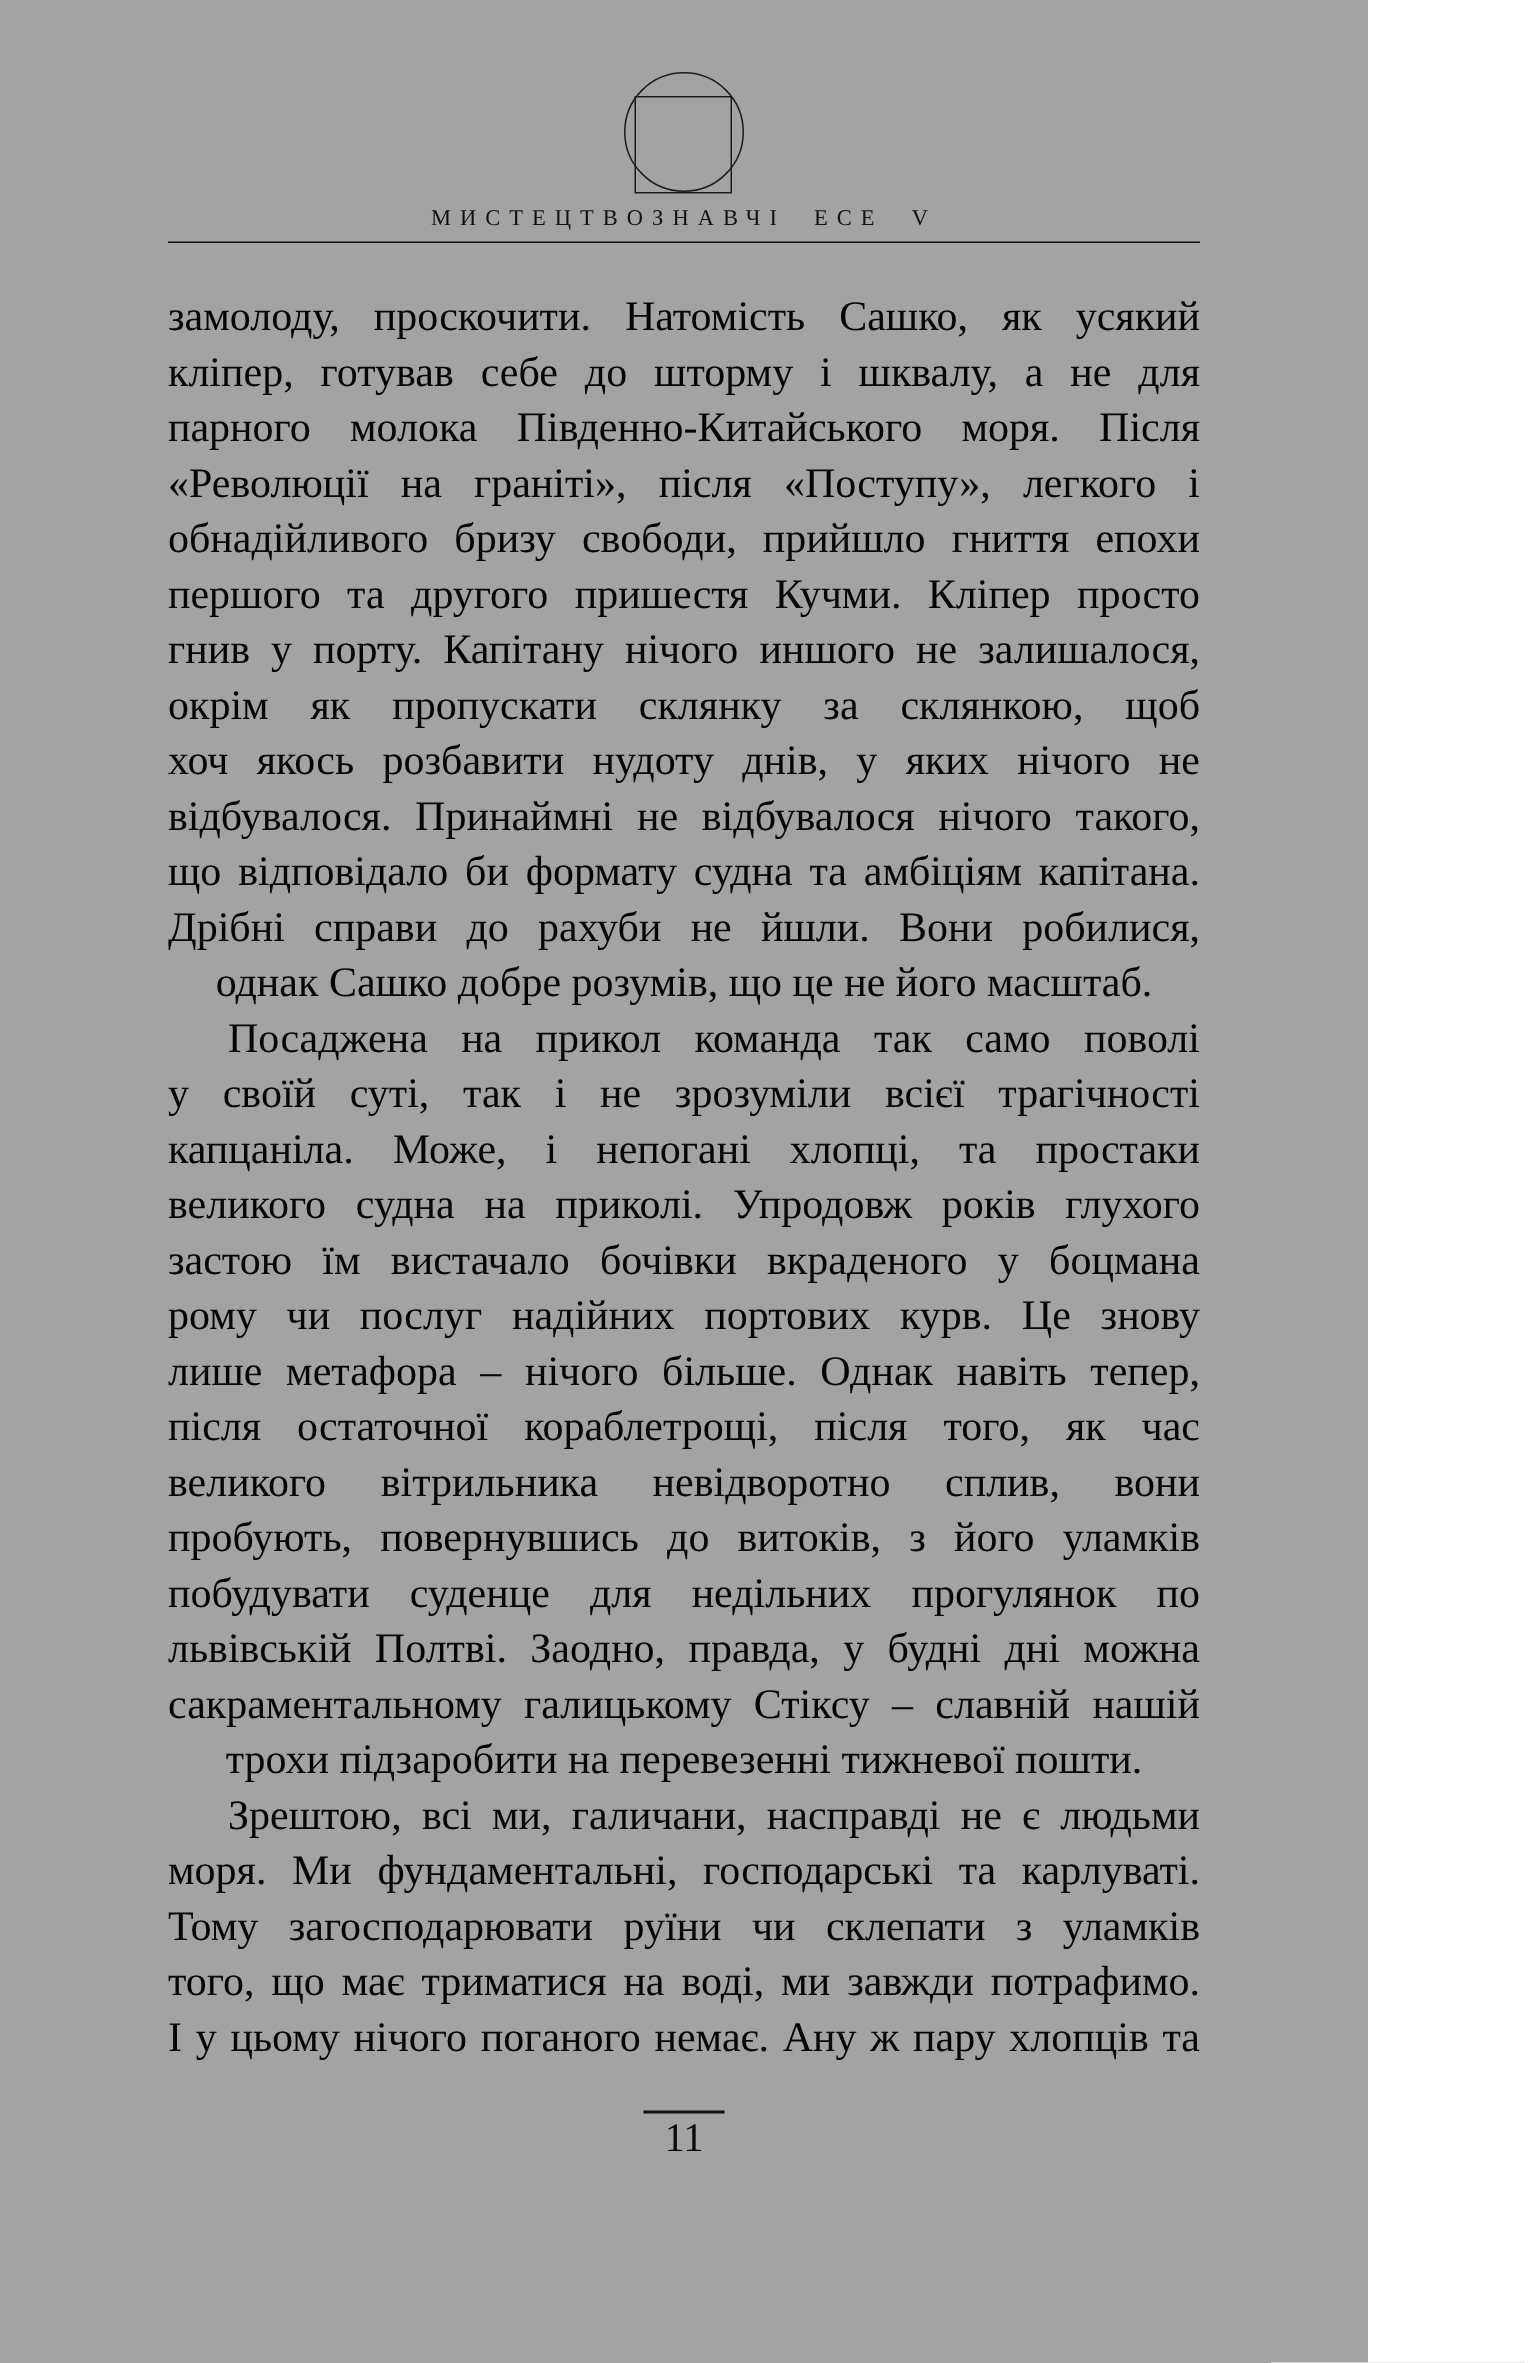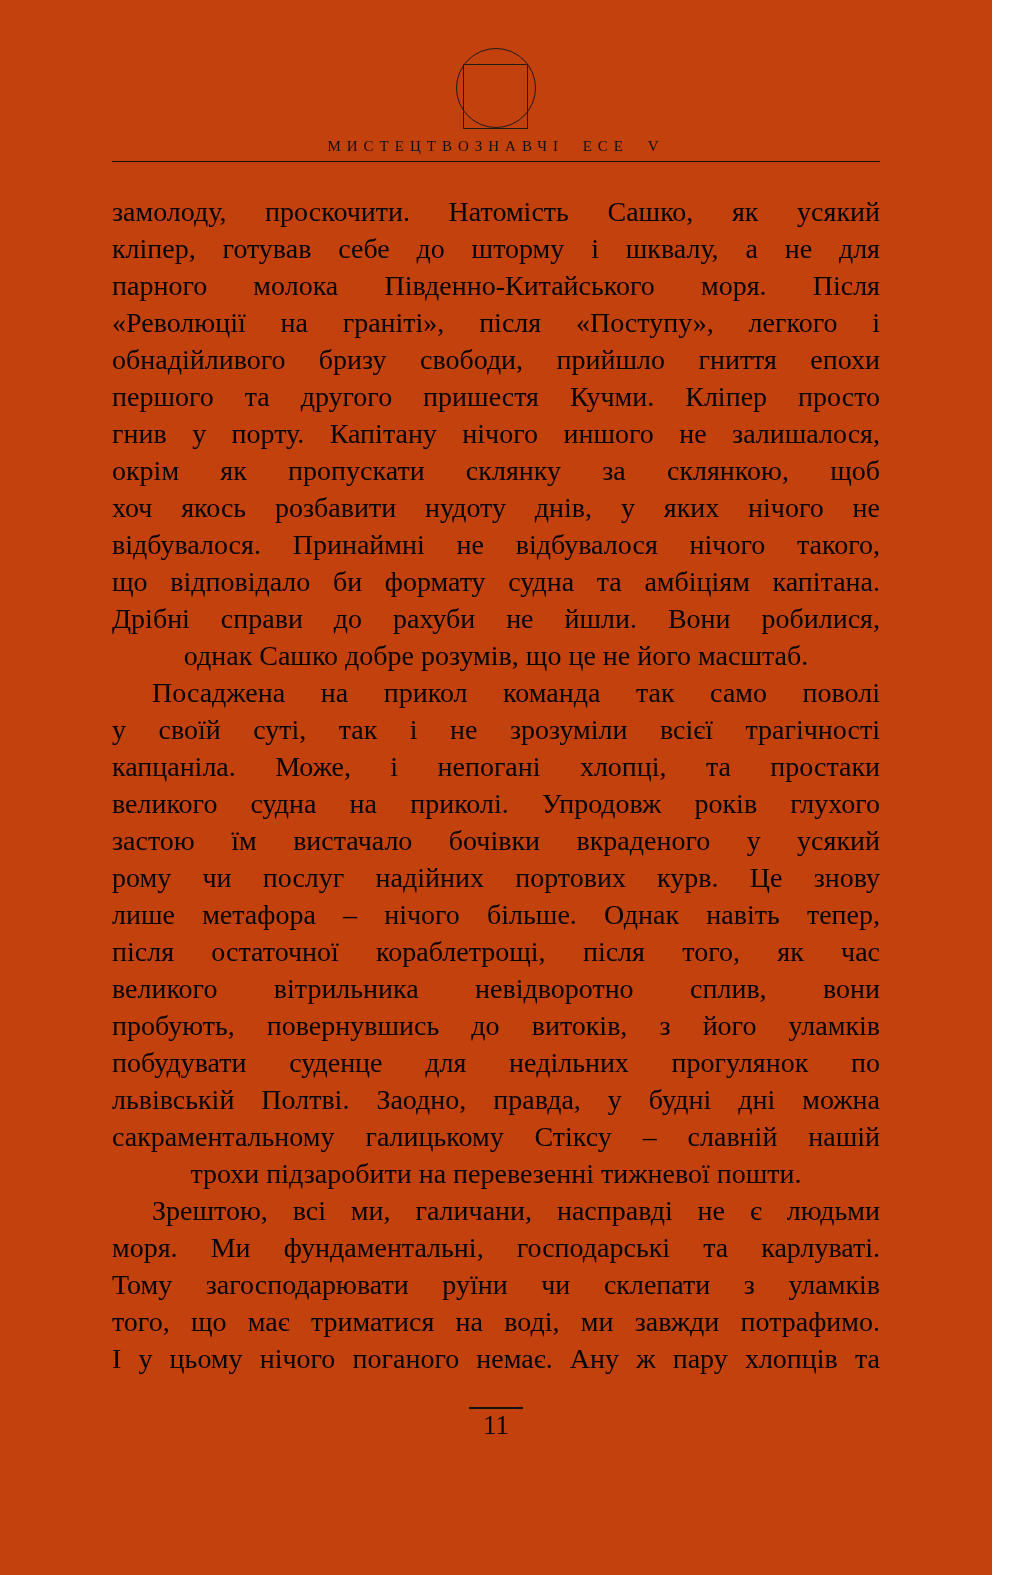--- a/index.html
+++ b/index.html
@@ -1,21 +1,21 @@
 <!DOCTYPE html>
 <html lang="uk"><head>
 <meta charset="utf-8">
 <style>
   html, body { margin: 0; padding: 0; background: #ffffff; }
   .page {
     position: relative;
-    width: 992px;
+    width: 912px;
     height: 1575px;
     box-sizing: border-box;
-    background: #c2410c;
+    background: #a3a3a3;
     color: #000000;
     font-family: "Liberation Serif", "DejaVu Serif", serif;
     padding: 48px 112px 0 112px;
     overflow: hidden;
   }
   
   .logo { position: relative; width: 82px; height: 82px; margin: 0 auto; }
   .logo-circle {
     position: absolute; left: 1px; top: 0;
     width: 78px; height: 78px;
@@ -102,21 +102,21 @@
       <div class="line j">що відповідало би формату судна та амбіціям капітана.</div>
       <div class="line j">Дрібні справи до рахуби не йшли. Вони робилися,</div>
       <div class="line">однак Сашко добре розумів, що це не його масштаб.</div>
     </div>
 
     <div>
       <div class="line j indent">Посаджена на прикол команда так само поволі</div>
       <div class="line j">у своїй суті, так і не зрозуміли всієї трагічності</div>
       <div class="line j">капцаніла. Може, і непогані хлопці, та простаки</div>
       <div class="line j">великого судна на приколі. Упродовж років глухого</div>
-      <div class="line j">застою їм вистачало бочівки вкраденого у усякий</div>
+      <div class="line j">застою їм вистачало бочівки вкраденого у боцмана</div>
       <div class="line j">рому чи послуг надійних портових курв. Це знову</div>
       <div class="line j">лише метафора – нічого більше. Однак навіть тепер,</div>
       <div class="line j">після остаточної кораблетрощі, після того, як час</div>
       <div class="line j">великого вітрильника невідворотно сплив, вони</div>
       <div class="line j">пробують, повернувшись до витоків, з його уламків</div>
       <div class="line j">побудувати суденце для недільних прогулянок по</div>
       <div class="line j">львівській Полтві. Заодно, правда, у будні дні можна</div>
       <div class="line j">сакраментальному галицькому Стіксу – славній нашій</div>
       <div class="line">трохи підзаробити на перевезенні тижневої пошти.</div>
     </div>

